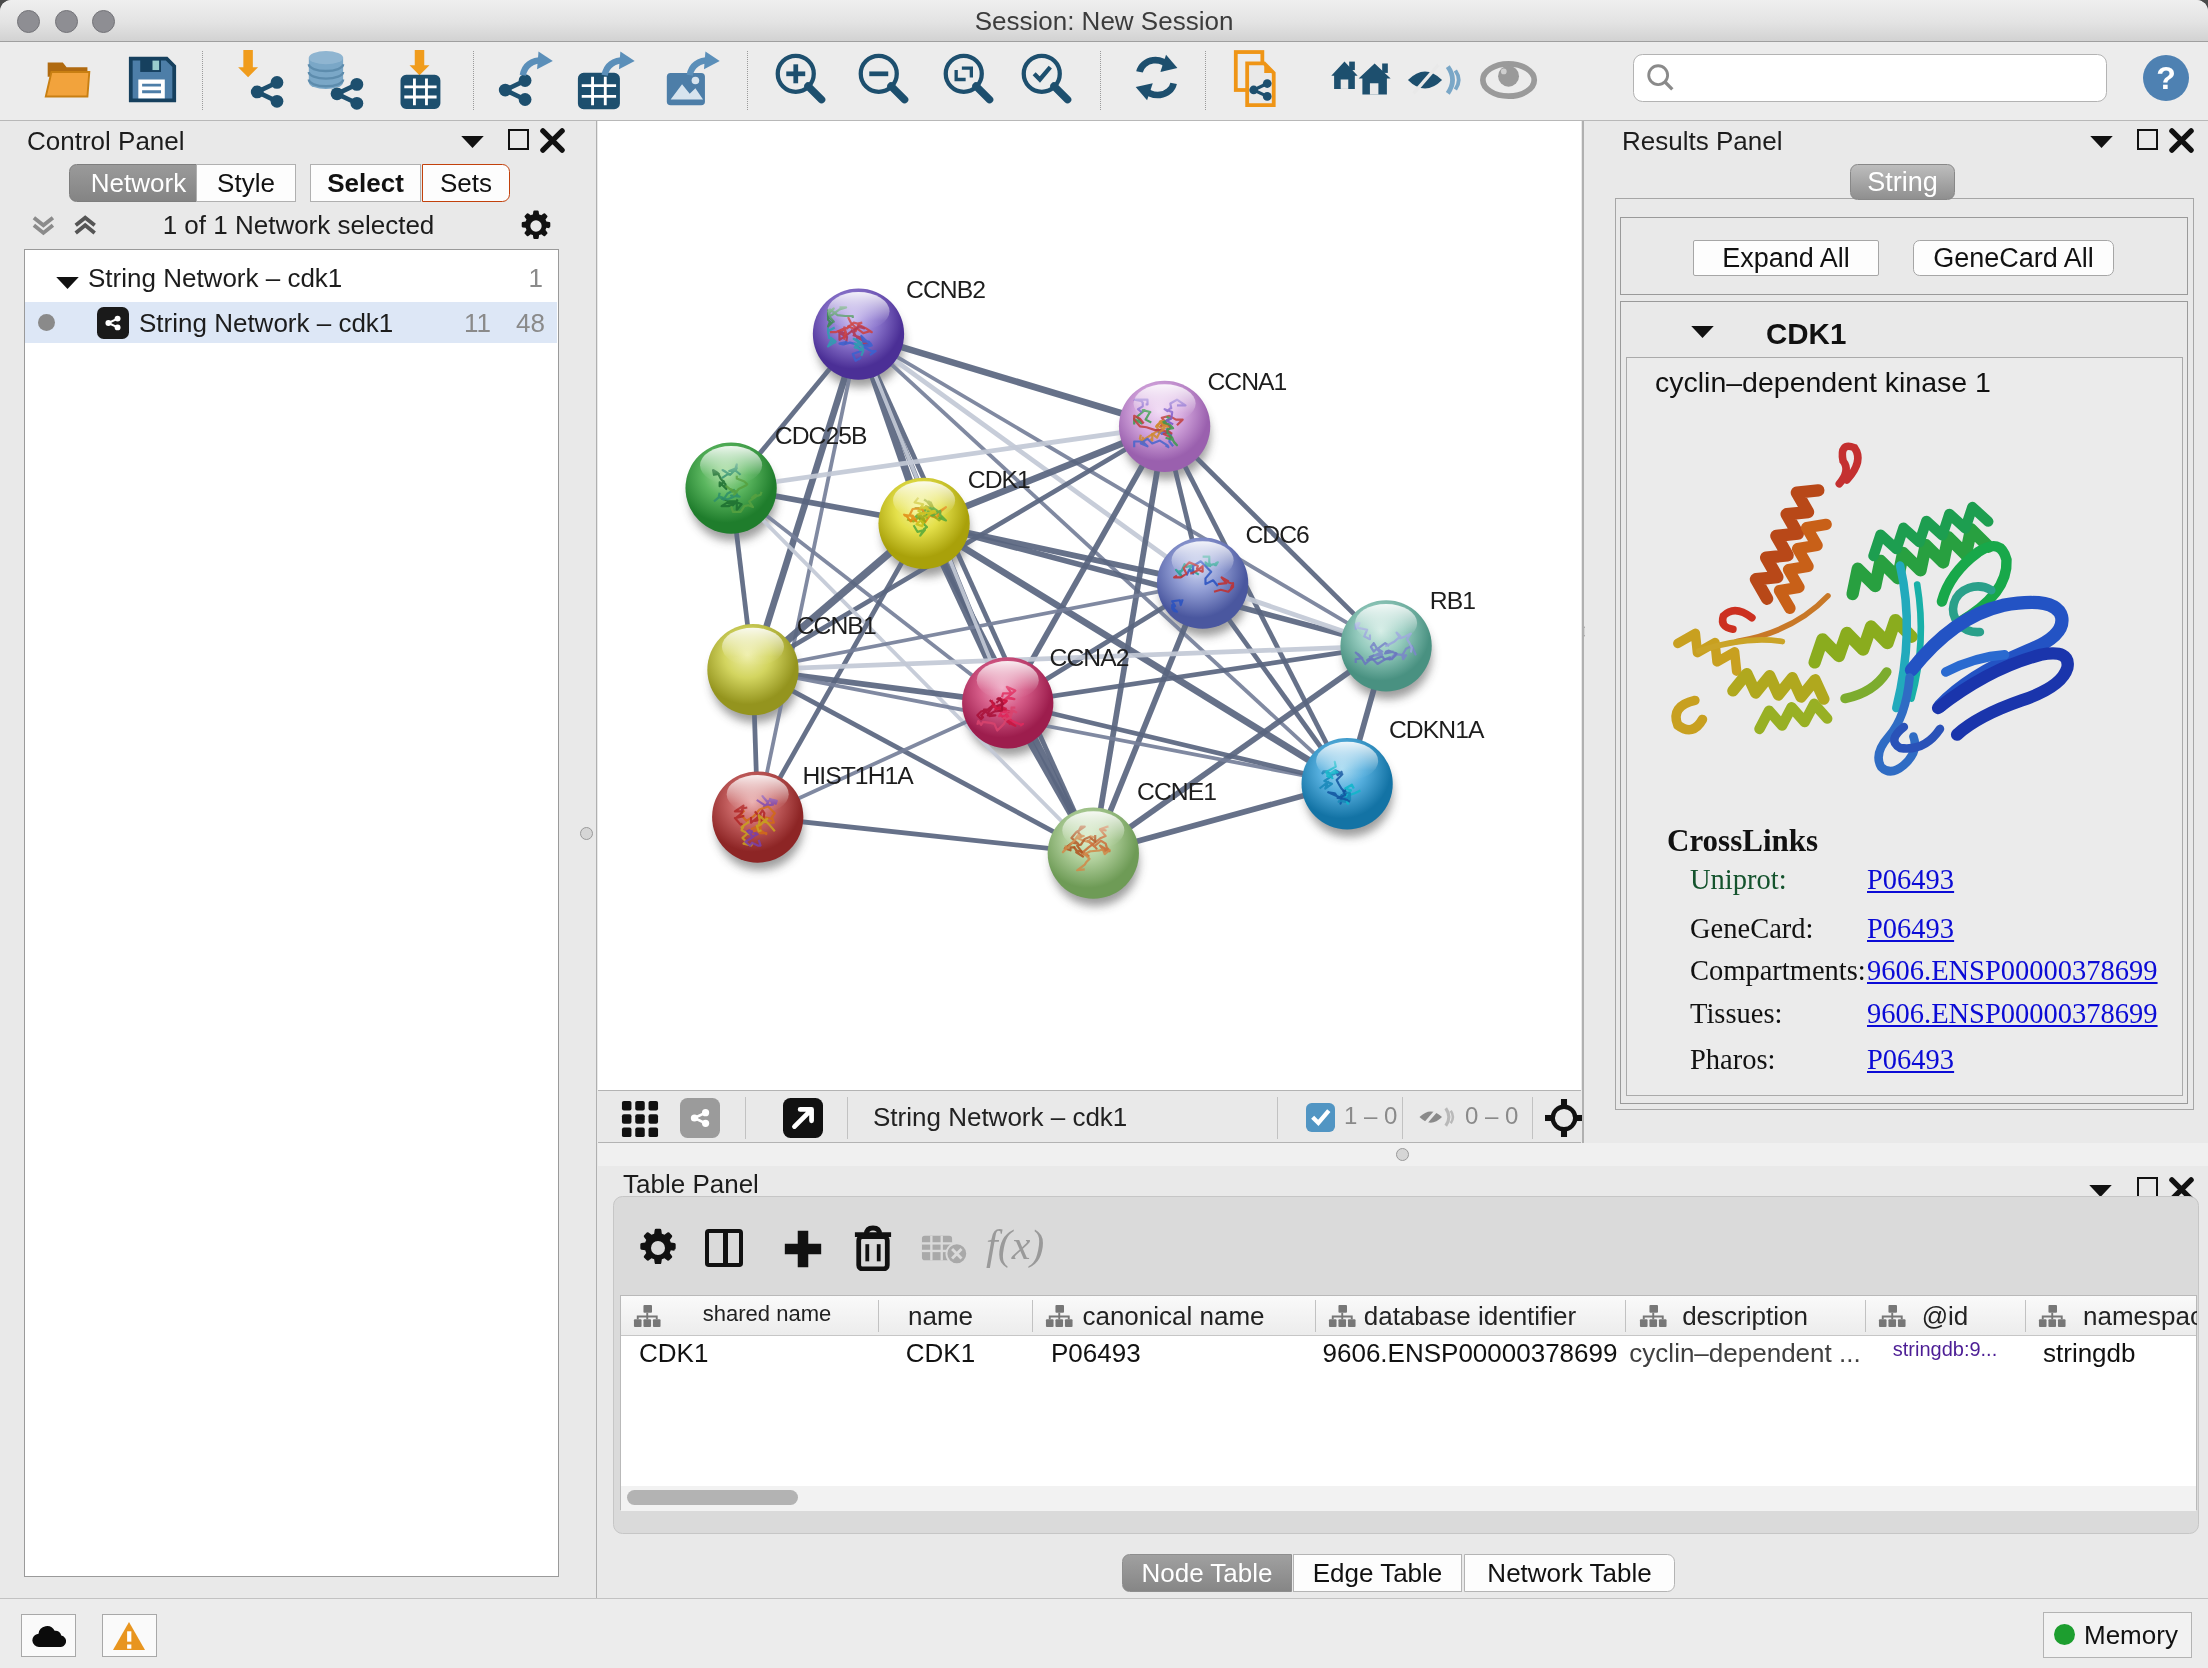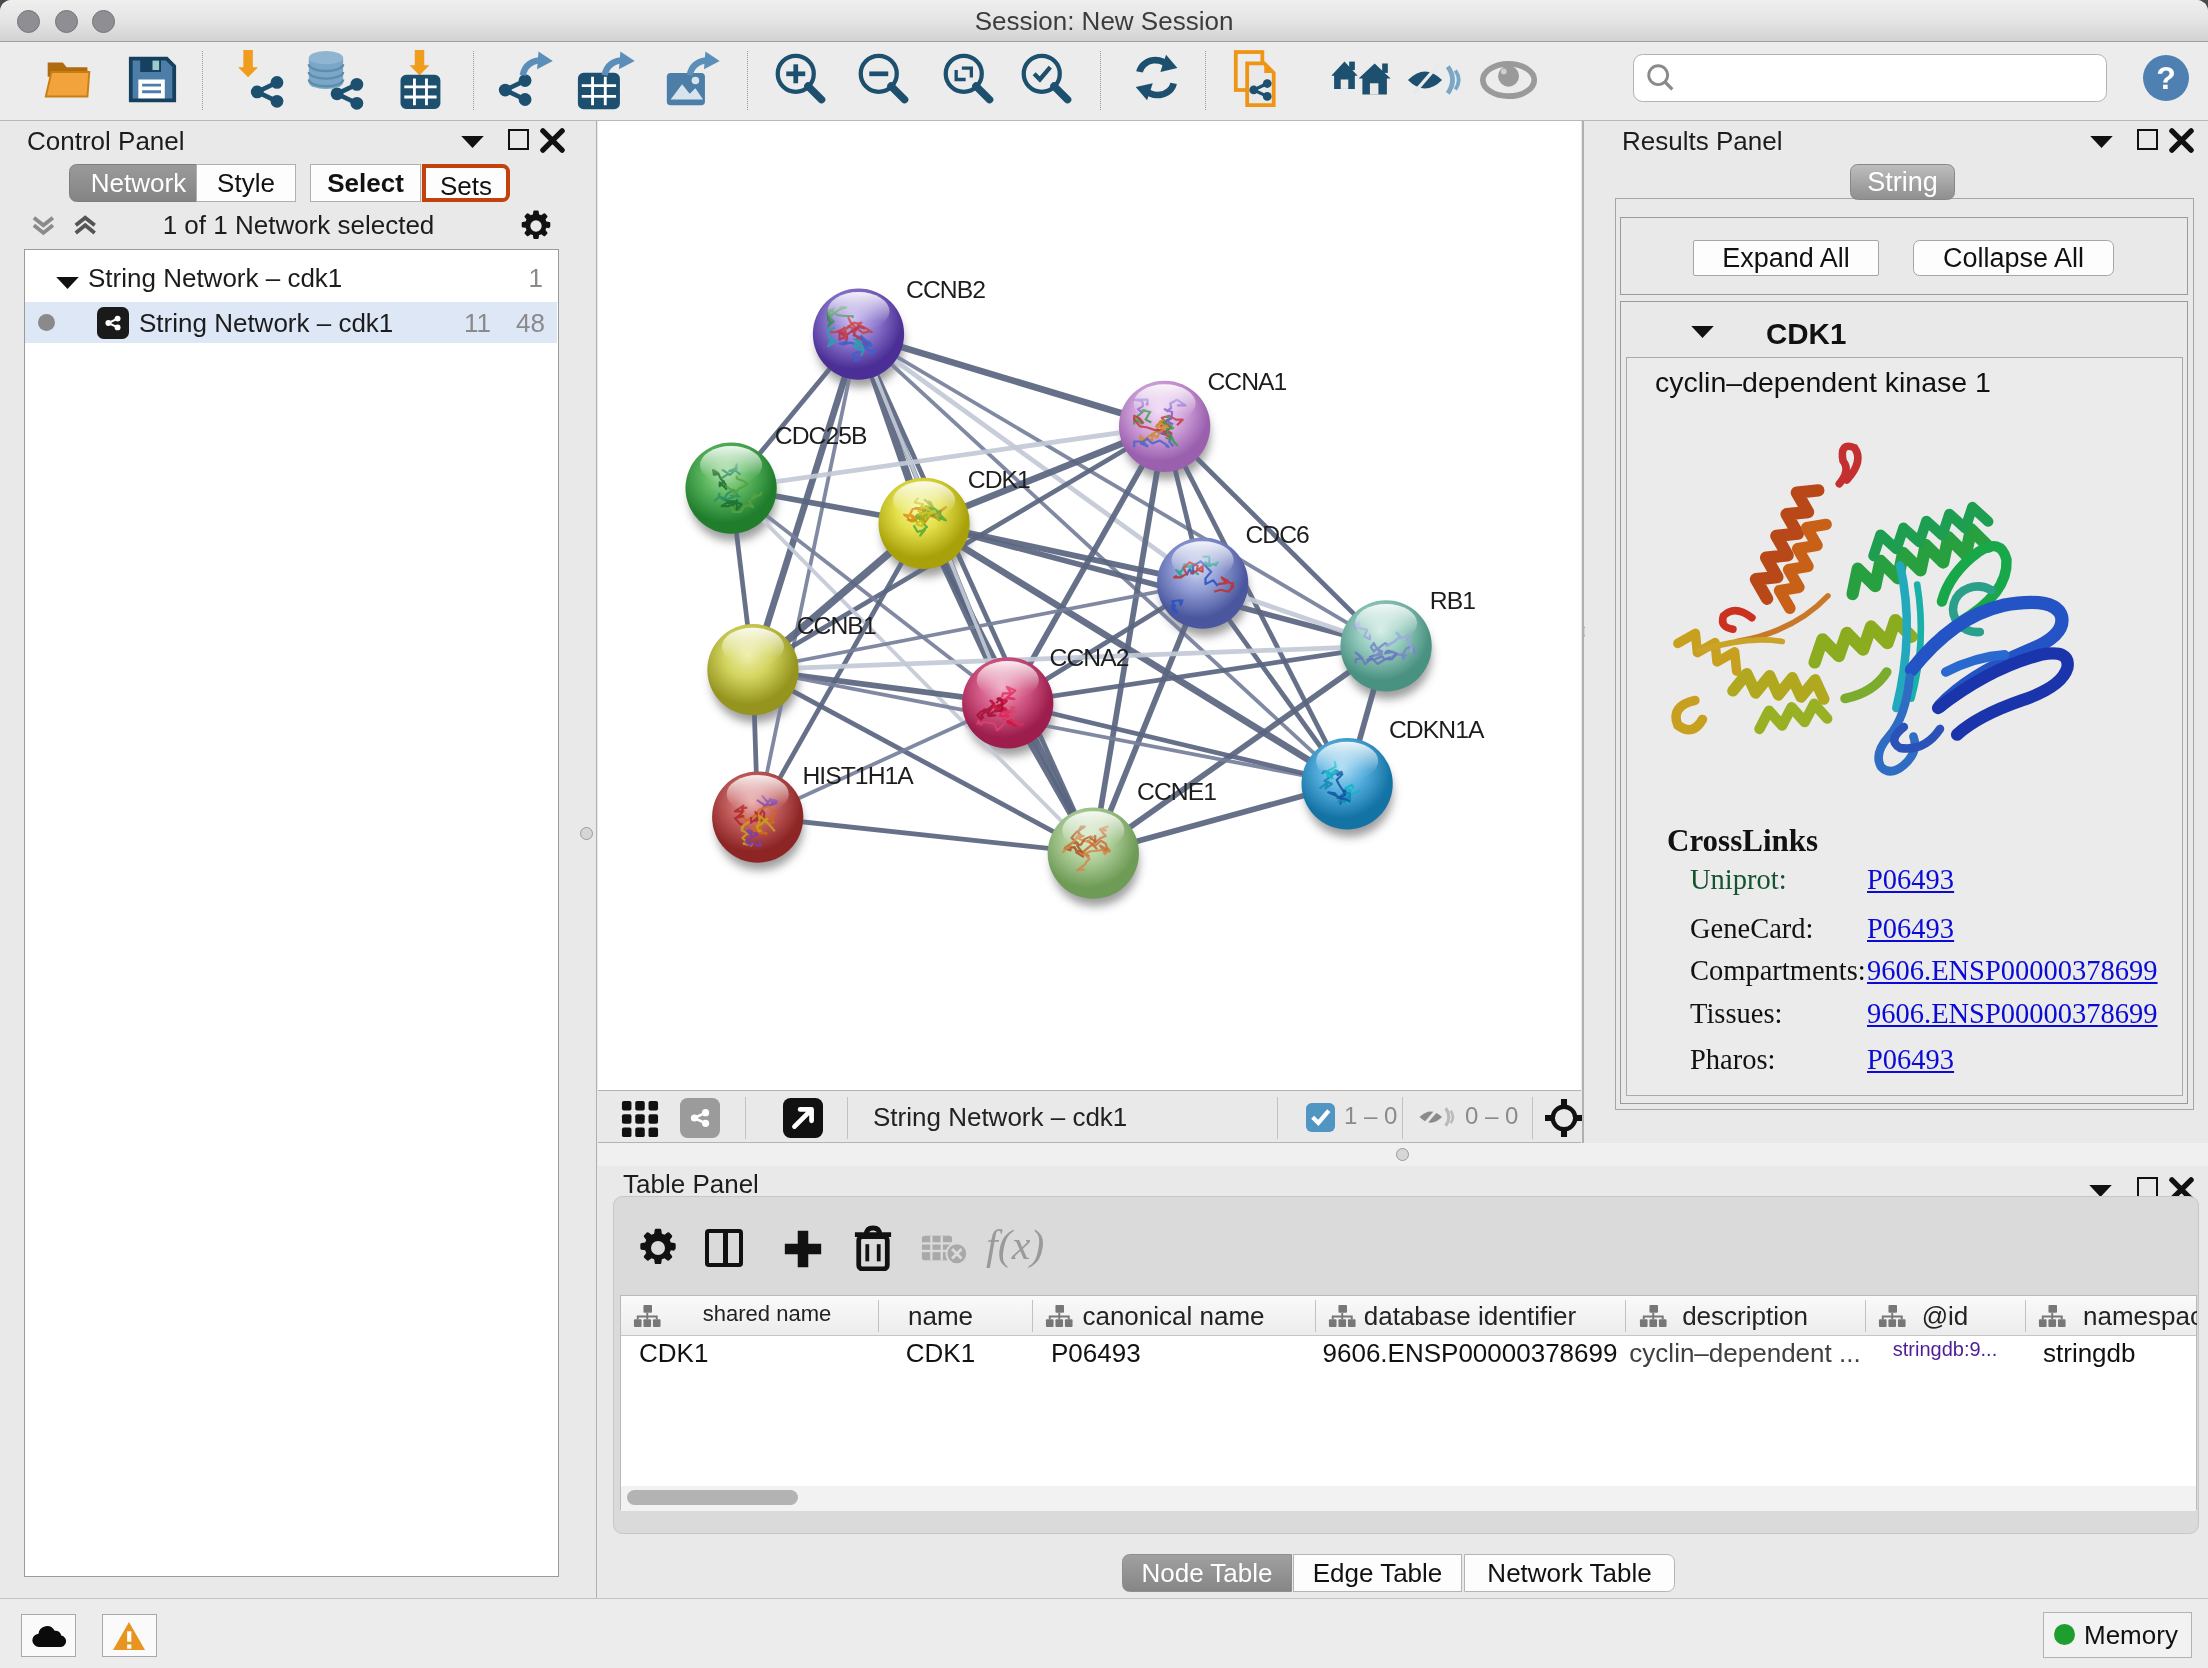--- a/index.html
+++ b/index.html
@@ -166,21 +166,21 @@
         <path d="M1,2 h24 l-12,13 z" fill="#111"></path>
       </svg>
  <div class="abs" style="left:508px;top:7.6px;width:21px;height:21px;border:2.9px solid #111;"></div>
  <svg class="abs" style="left:540px;top:6.7px;" width="25" height="25" viewBox="0 0 26 26">
    <path d="M3,3 L23,23 M23,3 L3,23" stroke="#111" stroke-width="5.5" stroke-linecap="round"></path>
       </svg>
 
  <div class="abs" style="left:69px;top:43px;width:139px;height:38px;background:linear-gradient(180deg,#9a9a9a,#848484);border:1px solid #7e7e7e;border-radius:7.6px 0 0 7.6px;color:#fff;font-size:26px;text-align:center;line-height:36px;">Network</div>
  <div class="abs" style="left:196px;top:43px;width:100px;height:38px;background:#fdfdfd;border:1px solid #b0b0b0;font-size:26px;color:#111;text-align:center;line-height:36px;">Style</div>
  <div class="abs" style="left:310px;top:43px;width:111px;height:38px;background:#fdfdfd;border:1px solid #b0b0b0;font-size:26px;color:#111;text-align:center;line-height:36px;font-weight:bold;">Select</div>
- <div class="abs" style="left:422px;top:43px;width:88px;height:38px;background:#fdfdfd;border:4px solid #c2410c;border-radius:0 7.6px 7.6px 0;font-size:26px;color:#111;text-align:center;line-height:36px;">Sets</div>
+ <div class="abs" style="left:422px;top:43px;width:88px;height:38px;background:#fdfdfd;border:1px solid #c2410c;border-radius:0 7.6px 7.6px 0;font-size:26px;color:#111;text-align:center;line-height:36px;">Sets</div>
 
  <svg class="abs" style="left:32px;top:91px;" width="114" height="28.5" viewBox="0 0 120 30">
   <g stroke="#8b8b8b" stroke-width="4" fill="none">
    <path d="M2,6 l10,8 10,-8 M2,14 l10,8 10,-8"></path>
    <path d="M46,14 l10,-8 10,8 M46,22 l10,-8 10,8" stroke="#555"></path>
   </g>
       </svg>
  <div class="abs" style="left:0;top:89px;width:597px;text-align:center;font-size:26px;color:#1c1c1c;">1 of 1 Network selected</div>
  <svg class="abs" style="left:519px;top:88px;" width="34" height="34" viewBox="0 0 24 24">
   <path fill="#111" d="M12,8a4,4 0 1 0 0,8a4,4 0 0 0 0,-8zm9.4,5.6l-2.1,-0.3a7,7 0 0 1 -0.6,1.5l1.3,1.7a0.8,0.8 0 0 1 -0.1,1l-1.5,1.5a0.8,0.8 0 0 1 -1,0.1l-1.7,-1.3a7,7 0 0 1 -1.5,0.6l-0.3,2.1a0.8,0.8 0 0 1 -0.8,0.7h-2.2a0.8,0.8 0 0 1 -0.8,-0.7l-0.3,-2.1a7,7 0 0 1 -1.5,-0.6l-1.7,1.3a0.8,0.8 0 0 1 -1,-0.1l-1.5,-1.5a0.8,0.8 0 0 1 -0.1,-1l1.3,-1.7a7,7 0 0 1 -0.6,-1.5l-2.1,-0.3a0.8,0.8 0 0 1 -0.7,-0.8v-2.2a0.8,0.8 0 0 1 0.7,-0.8l2.1,-0.3a7,7 0 0 1 0.6,-1.5l-1.3,-1.7a0.8,0.8 0 0 1 0.1,-1l1.5,-1.5a0.8,0.8 0 0 1 1,-0.1l1.7,1.3a7,7 0 0 1 1.5,-0.6l0.3,-2.1a0.8,0.8 0 0 1 0.8,-0.7h2.2a0.8,0.8 0 0 1 0.8,0.7l0.3,2.1a7,7 0 0 1 1.5,0.6l1.7,-1.3a0.8,0.8 0 0 1 1,0.1l1.5,1.5a0.8,0.8 0 0 1 0.1,1l-1.3,1.7a7,7 0 0 1 0.6,1.5l2.1,0.3a0.8,0.8 0 0 1 0.7,0.8v2.2a0.8,0.8 0 0 1 -0.7,0.8z"></path>
@@ -569,21 +569,21 @@
         <path d="M1,2 h24 l-12,13 z" fill="#111"></path>
       </svg>
  <div class="abs" style="left:552px;top:7.6px;width:21px;height:21px;border:2.9px solid #111;"></div>
  <svg class="abs" style="left:584px;top:6.7px;" width="25" height="25" viewBox="0 0 26 26">
    <path d="M3,3 L23,23 M23,3 L3,23" stroke="#111" stroke-width="5.5" stroke-linecap="round"></path>
       </svg>
  <div class="abs" style="left:30px;top:77px;width:579px;height:912px;border:1.9px solid #a6a6a6;"></div>
  <div class="abs" style="left:265px;top:43px;width:105px;height:36px;background:linear-gradient(180deg,#bdbdbd,#8f8f8f);border:1px solid #888;border-radius:7.6px;color:#fff;font-size:27px;text-align:center;line-height:34px;">String</div>
  <div class="abs" style="left:35px;top:96px;width:568px;height:78px;border:1px solid #9a9a9a;"></div>
  <div class="abs" style="left:108px;top:119px;width:186px;height:36px;background:#fdfdfd;border:1px solid #a6a6a6;border-radius:2px;font-size:27px;color:#111;text-align:center;line-height:34px;">Expand All</div>
- <div class="abs" style="left:328px;top:119px;width:201px;height:36px;background:#fdfdfd;border:1px solid #a6a6a6;border-radius:6.7px;font-size:27px;color:#111;text-align:center;line-height:34px;">Collapse All</div>
+ <div class="abs" style="left:328px;top:119px;width:201px;height:36px;background:#fdfdfd;border:1px solid #a6a6a6;border-radius:6.7px;font-size:27px;color:#111;text-align:center;line-height:34px;">GeneCard All</div>
  <div class="abs" style="left:35px;top:180px;width:568px;height:803px;border:1px solid #9a9a9a;"></div>
  <svg class="abs" style="left:105px;top:203px;" width="25" height="15" viewBox="0 0 26 16">
         <path d="M1,2 h24 l-12,13 z" fill="#111"></path>
       </svg>
  <div class="abs" style="left:181px;top:196px;font-size:29.5px;font-weight:bold;color:#111;">CDK1</div>
  <div class="abs" style="left:41px;top:236px;width:557px;height:739px;border:1px solid #aaa;background:#ebebeb;"></div>
  <div class="abs" style="left:70px;top:245px;font-size:28.5px;color:#111;">cyclin–dependent kinase 1</div>
  <div class="abs" style="left:82px;top:702px;font-family:'Liberation Serif',serif;font-size:31px;font-weight:bold;color:#111;">CrossLinks</div>
  <div class="abs" style="left:105px;top:743px;font-family:'Liberation Serif',serif;font-size:28.5px;color:#14532d;">Uniprot:</div>
  <div class="abs" style="left:282px;top:743px;font-family:'Liberation Serif',serif;font-size:28.5px;color:#0b0bd6;text-decoration:underline;">P06493</div>

